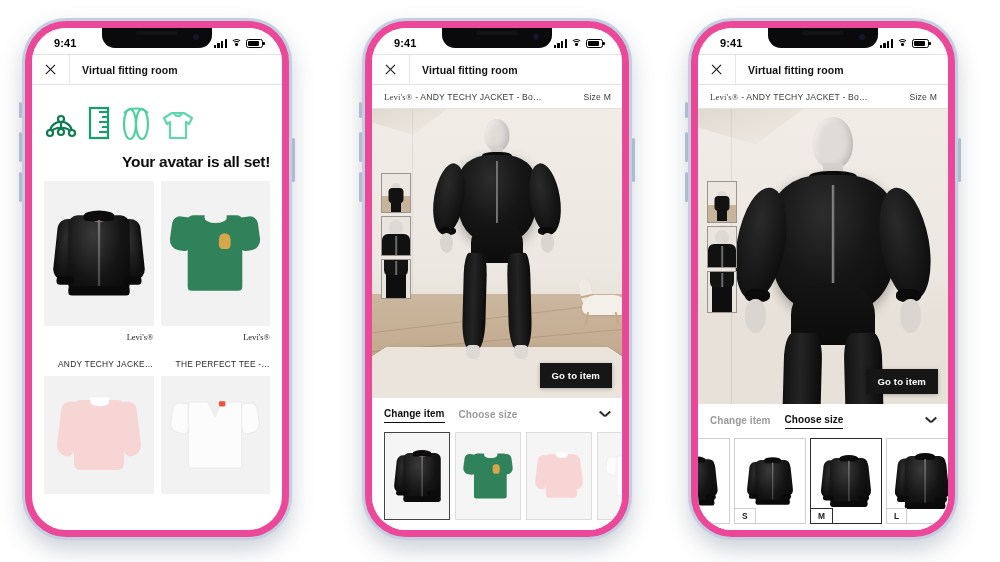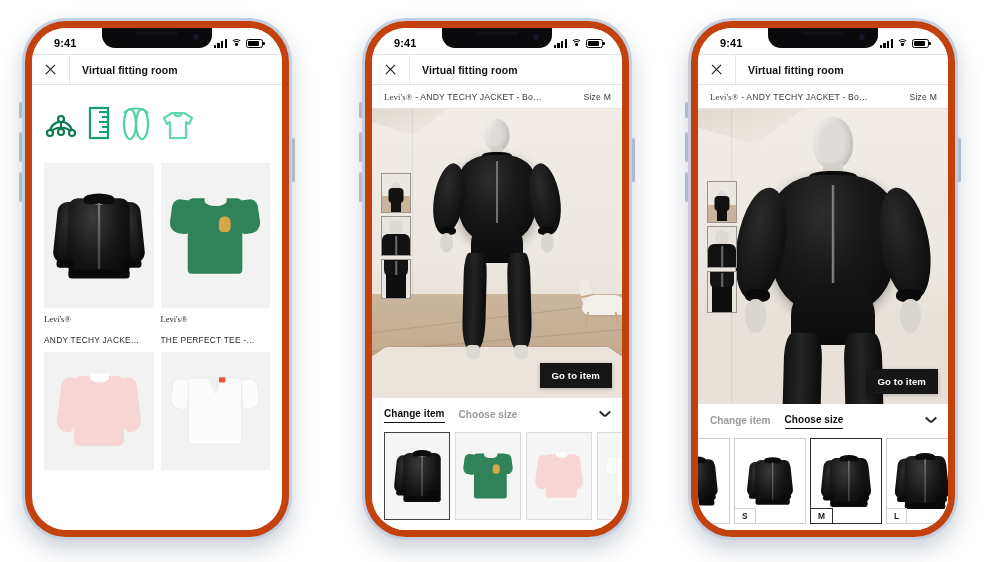--- a/index.html
+++ b/index.html
@@ -14,23 +14,24 @@
   
   .phone {
     position: absolute;
     border-radius: 44px;
     background: #c3cfe0;
     padding: 3px;
     box-shadow: 0 10px 22px rgba(90,105,130,.30);
   }
   .phone .bezel {
     width: 100%; height: 100%;
-    background: #c2410c;
+    background: #ec4899;
     border-radius: 41px;
     padding: 7px;
+    text-align: right;
   }
   .phone .screen {
     position: relative;
     width: 100%; height: 100%;
     background: #ffffff;
     border-radius: 34px;
     overflow: hidden;
   }
   .side-btn {
     position:absolute; width:3px; background:#aebcd0; border-radius:2px;
@@ -117,21 +118,21 @@
   .onb-h2 { font-family:"Liberation Serif", serif; font-size: 13.5px; color:#1b1b1b; margin-top:2px; letter-spacing:-.1px;}
 
   .catalog { display:grid; grid-template-columns:1fr 1fr; gap:7px; padding: 10px 12px 0 12px; }
   .cat-card { }
   .cat-img {
     height:145px; background:#f2f2f2; position:relative; overflow:hidden;
     display:flex; align-items:center; justify-content:center;
   }
   .cat-meta { padding-top:6px; }
   .cat-brand { font-family:"Liberation Serif", serif; font-size:8.5px; color:#1d1d1d; }
-  .cat-name { font-size:8.4px; color:#2a2a2a; letter-spacing:.25px; white-space:nowrap; overflow:hidden; text-overflow:ellipsis; margin-top:11px;}
+  .cat-name { font-size:8.4px; color:#2a2a2a; letter-spacing:.25px; white-space:nowrap; overflow:hidden; text-overflow:ellipsis; margin-top:17px;}
   .cat-img.tall { height:118px; }
 
   
   .scene { position:relative; flex:1; overflow:hidden; background:#efeae4; }
   .room-wall { position:absolute; inset:0; background:
       linear-gradient(180deg,#f1ece6 0%, #ece7e0 55%, #e7e1d9 70%, #e7e1d9 100%); }
   .room-corner { position:absolute; left:16%; top:0; width:1px; height:66%; background:rgba(0,0,0,.06); }
   .room-ceil { position:absolute; left:0; top:0; width:30%; height:9%;
       background:linear-gradient(160deg,#e0d9d0,#f0ebe5); clip-path:polygon(0 0,100% 0,55% 100%,0 52%); }
   .room-floor { position:absolute; left:0; bottom:0; width:100%; height:36%;
@@ -321,20 +322,21 @@
               <ellipse cx="10" cy="19" rx="6" ry="15" fill="none" stroke="#4fd0a0" stroke-width="2.2"></ellipse>
               <ellipse cx="22" cy="19" rx="6" ry="15" fill="none" stroke="#4fd0a0" stroke-width="2.2"></ellipse>
               <path d="M4 8 C10 2, 22 2, 28 8" fill="none" stroke="#4fd0a0" stroke-width="2.2"></path>
             </svg>
 
             <svg width="34" height="32" viewBox="0 0 34 32">
               <path d="M11 4 L23 4 L31 9 L28 15 L25 13 L25 29 L9 29 L9 13 L6 15 L3 9 Z" fill="none" stroke="#5fd8b0" stroke-width="2.2" stroke-linejoin="round"></path>
               <path d="M13 4 C14.5 8, 19.5 8, 21 4" fill="none" stroke="#5fd8b0" stroke-width="2.2"></path>
             </svg>
           </div>
+          <div class="onb-h1">Your avatar is all set!</div>
         </div>
 
         <div class="catalog">
           <div class="cat-card">
             <div class="cat-img">
               <div class="garment bomber" style="transform:scale(1.18)">
                 <span class="arm l"></span>
                   <span class="arm r"></span>
                 <span class="body"></span>
                   <span class="inner"></span>

